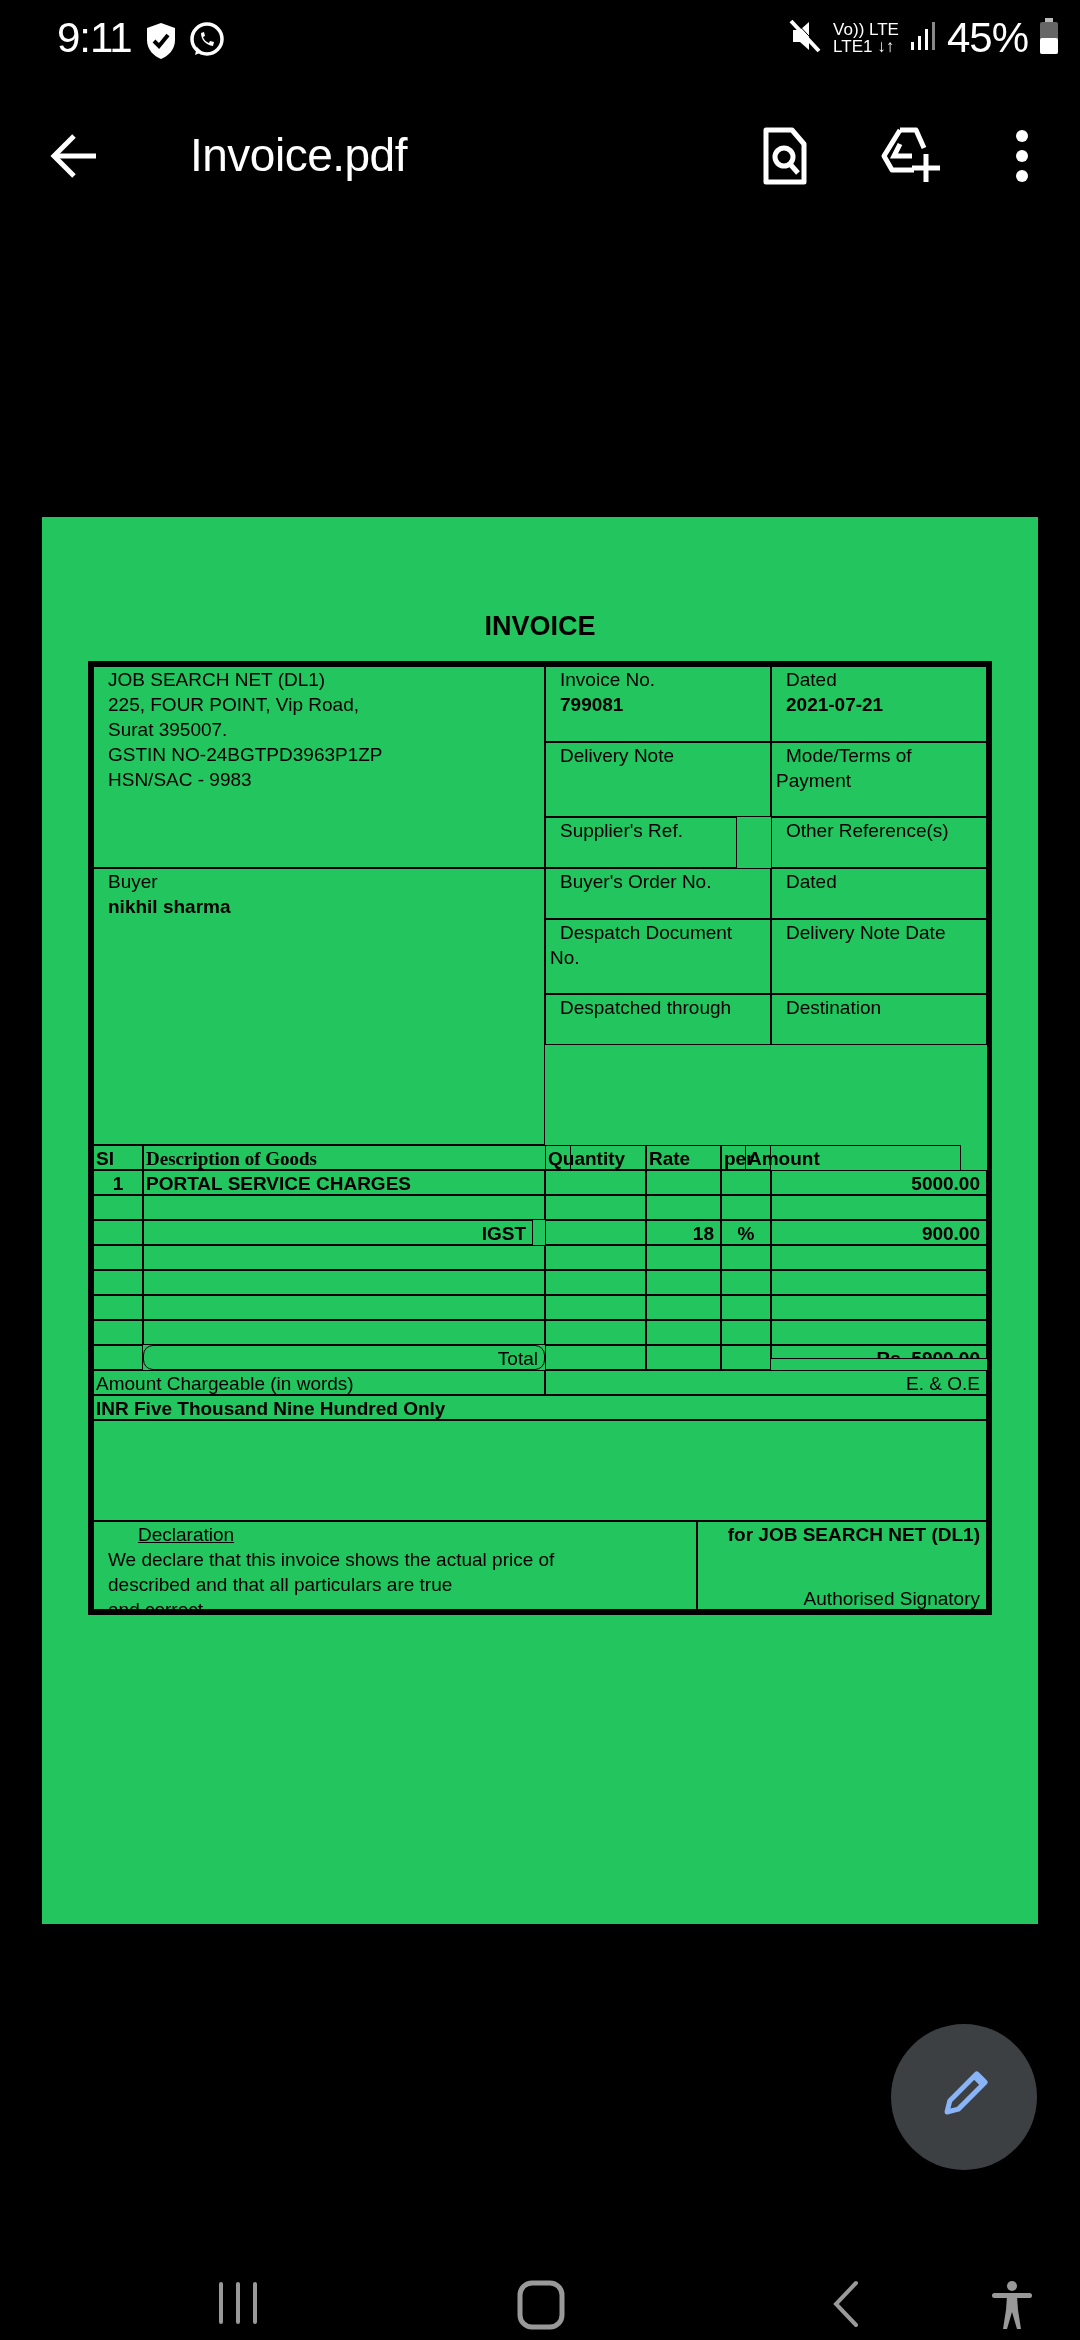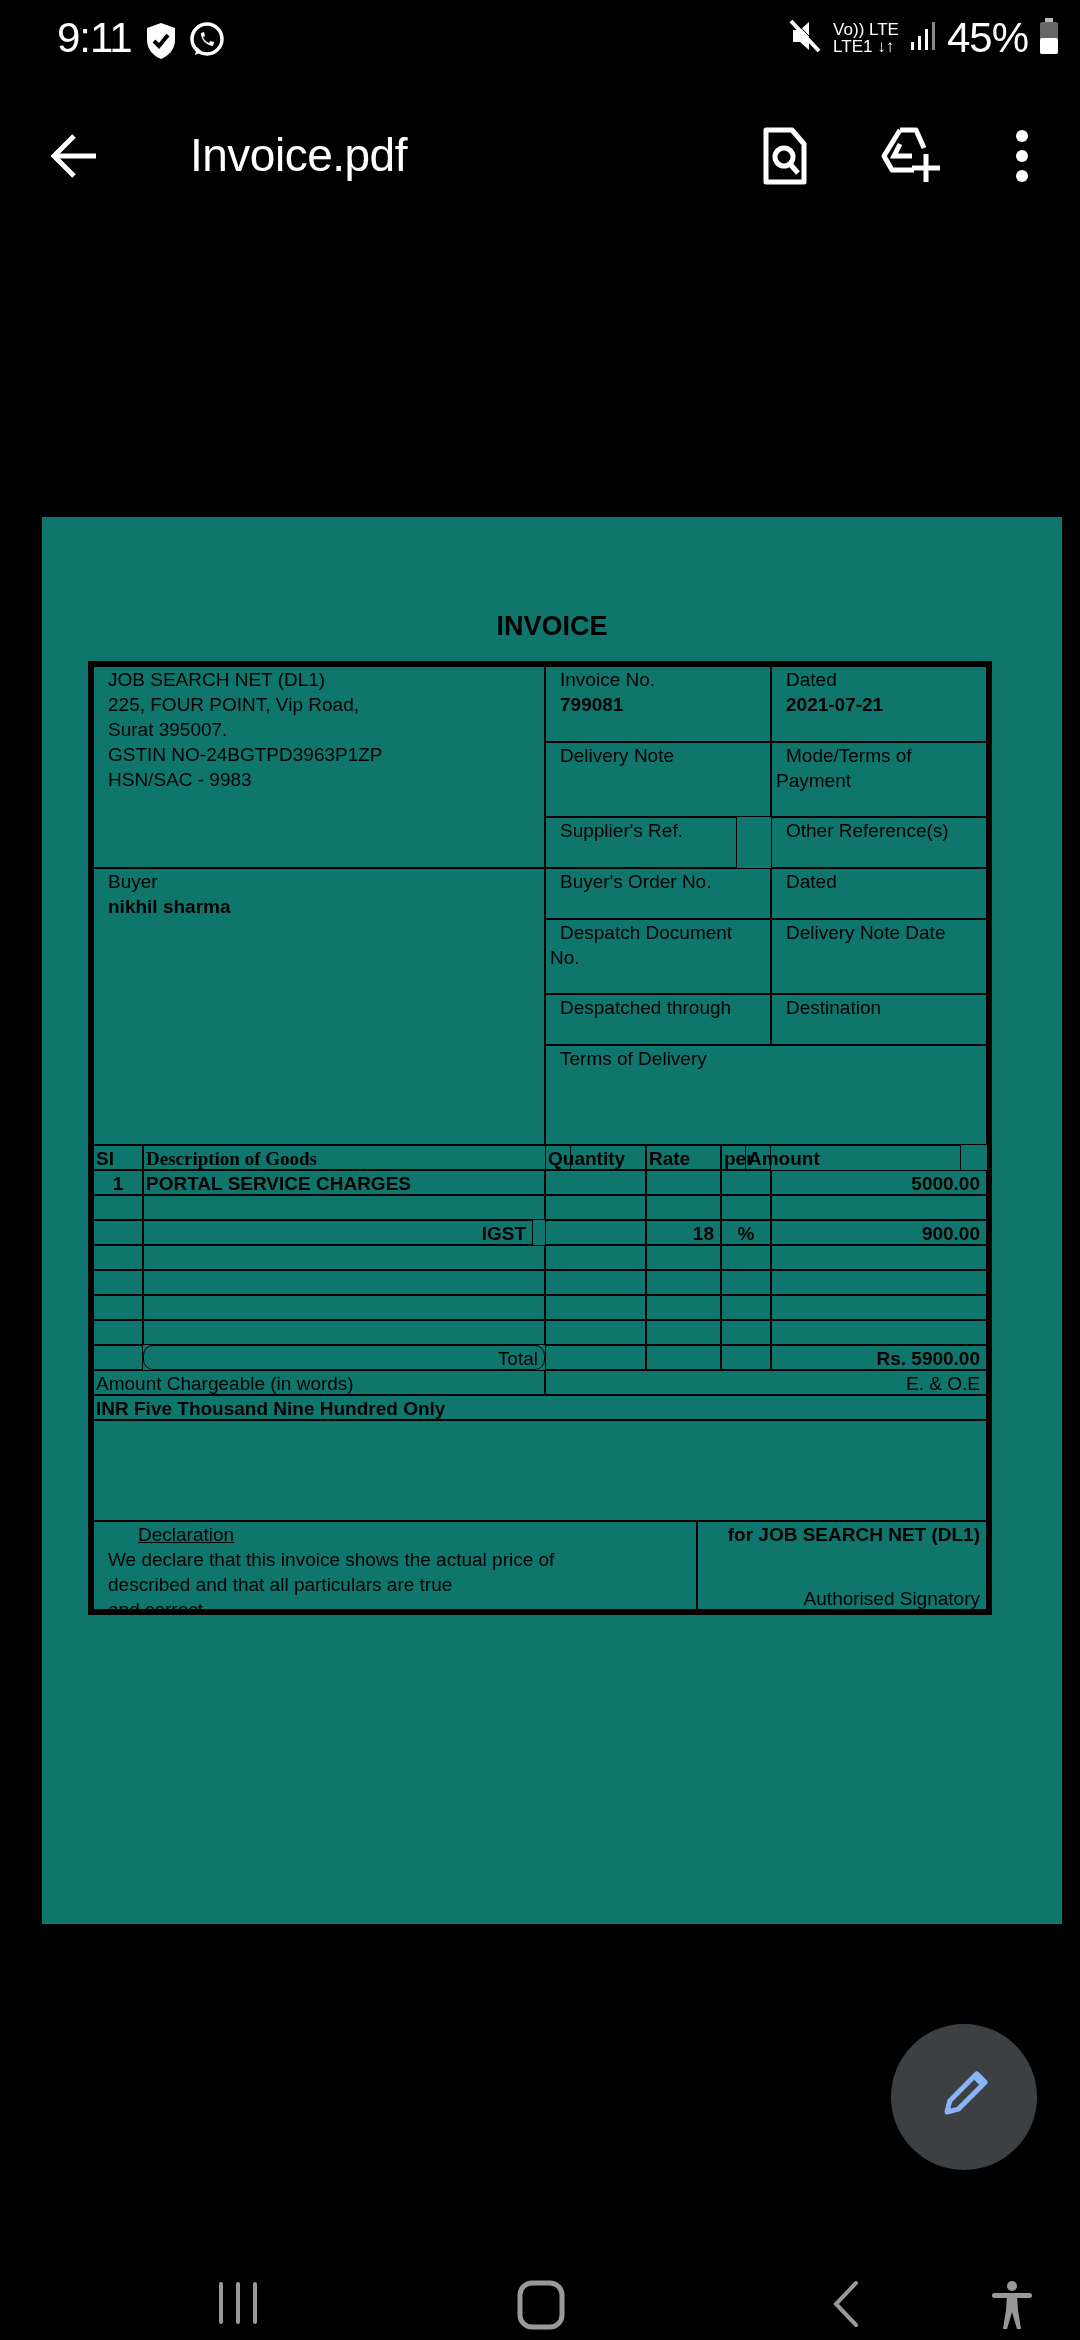--- a/index.html
+++ b/index.html
@@ -7,21 +7,21 @@
   .statusbar{position:absolute;left:0;top:0;width:1080px;height:80px;}
   .sb-time{position:absolute;left:57px;top:14px;font-size:42px;color:#fff;font-family:"Liberation Sans",sans-serif;letter-spacing:-1px;}
   .sb-icon{position:absolute;top:20px;}
   .sb-right{position:absolute;right:20px;top:14px;display:flex;align-items:center;gap:10px;}
   .sb-batt-text{font-size:42px;color:#fff;letter-spacing:-1px;}
   .sb-net{font-size:17px;line-height:17px;color:#fff;text-align:left;}
   .appbar{position:absolute;left:0;top:100px;width:1080px;height:112px;}
   .appbar .back{position:absolute;left:44px;top:26px;width:60px;height:60px;}
   .appbar .title{position:absolute;left:190px;top:28px;font-size:46px;color:#fff;letter-spacing:-0.5px;}
   .appbar .act{position:absolute;top:24px;width:64px;height:64px;}
-  .page{position:absolute;left:42px;top:517px;width:996px;height:1407px;background:#0f766e;color:#000;padding-left:24px;}
+  .page{position:absolute;left:42px;top:517px;width:996px;height:1407px;background:#22c55e;color:#000;}
   .inv-title{position:absolute;left:0;width:100%;top:94px;text-align:center;font-weight:bold;font-size:27px;}
   .inv{position:absolute;left:46px;top:144px;width:904px;height:954px;border:5px solid #000;box-sizing:border-box;font-size:19px;}
   .cell{position:absolute;box-sizing:border-box;border:1.5px solid #000;padding:0 0 0 14px;line-height:25px;overflow:hidden;}
   .b{font-weight:bold;}
   .r{text-align:right;padding:0 6px 0 0;}
   .c{text-align:center;padding:0;}
   .nl{padding-left:2px;}
   .u{text-decoration:underline;margin-left:30px;}
   .fab{position:absolute;left:891px;top:2024px;width:146px;height:146px;border-radius:50%;background:#3c4043;display:flex;align-items:center;justify-content:center;}
   .navbar{position:absolute;left:0;top:2230px;width:1080px;height:110px;}
@@ -159,23 +159,20 @@
       <div style="margin-left:-10px;">No.</div>
     </div>
     <div class="cell" style="left:452px;top:328px;width:226px;height:51px;">
       <div>Despatched through</div>
     </div>
     <div class="cell" style="left:678px;top:253px;width:216px;height:75px;">
       <div>Delivery Note Date</div>
     </div>
     <div class="cell" style="left:678px;top:328px;width:216px;height:51px;">
       <div>Destination</div>
-    </div>
-    <div class="cell" style="left:452px;top:379px;width:442px;height:100px;">
-      <div>Terms of Delivery</div>
     </div>
 
     <div id="items">
         <div class="cell b nl" style="left: 0px; top: 479px; width: 50px; height: 25px;">SI No.</div>
         <div class="cell b nl" style="left: 50px; top: 479px; width: 428px; height: 25px; font-family: Liberation Serif, serif;">Description of Goods</div>
         <div class="cell b nl" style="left: 452px; top: 479px; width: 101px; height: 25px;">Quantity</div>
         <div class="cell b nl" style="left: 553px; top: 479px; width: 75px; height: 25px;">Rate</div>
         <div class="cell b nl" style="left: 628px; top: 479px; width: 50px; height: 25px;">per</div>
         <div class="cell b nl" style="left: 652px; top: 479px; width: 216px; height: 26px;">Amount</div>
         <div class="cell c b" style="left: 0px; top: 504px; width: 50px; height: 25px;">1</div>
@@ -218,21 +215,21 @@
         <div class="cell r" style="left: 50px; top: 654px; width: 402px; height: 25px;"></div>
         <div class="cell r" style="left: 452px; top: 654px; width: 101px; height: 25px;"></div>
         <div class="cell r" style="left: 553px; top: 654px; width: 75px; height: 25px;"></div>
         <div class="cell c" style="left: 628px; top: 654px; width: 50px; height: 25px;"></div>
         <div class="cell r" style="left: 678px; top: 654px; width: 216px; height: 25px;"></div>
         <div class="cell c" style="left: 0px; top: 679px; width: 50px; height: 25px;"></div>
         <div class="cell r" style="left: 50px; top: 679px; width: 402px; height: 25px; border-radius: 10px;">Total</div>
         <div class="cell r" style="left: 452px; top: 679px; width: 101px; height: 25px;"></div>
         <div class="cell r" style="left: 553px; top: 679px; width: 75px; height: 25px;"></div>
         <div class="cell c" style="left: 628px; top: 679px; width: 50px; height: 25px;"></div>
-        <div class="cell r b" style="left: 678px; top: 679px; width: 216px; height: 25px;">Rs. 5900.00</div>
+        <div class="cell r b" style="left: 678px; top: 679px; width: 216px; height: 14px;">Rs. 5900.00</div>
       </div>
 
     <div class="cell nl" style="left:0;top:704px;width:452px;height:25px;">
       <span>Amount Chargeable (in words)</span>
     </div>
     <div class="cell r" style="left:452px;top:704px;width:442px;height:25px;">
       <span>E. &amp; O.E</span>
     </div>
     <div class="cell nl b" style="left:0;top:729px;width:894px;height:25px;">
       <span>INR Five Thousand Nine Hundred Only</span>

